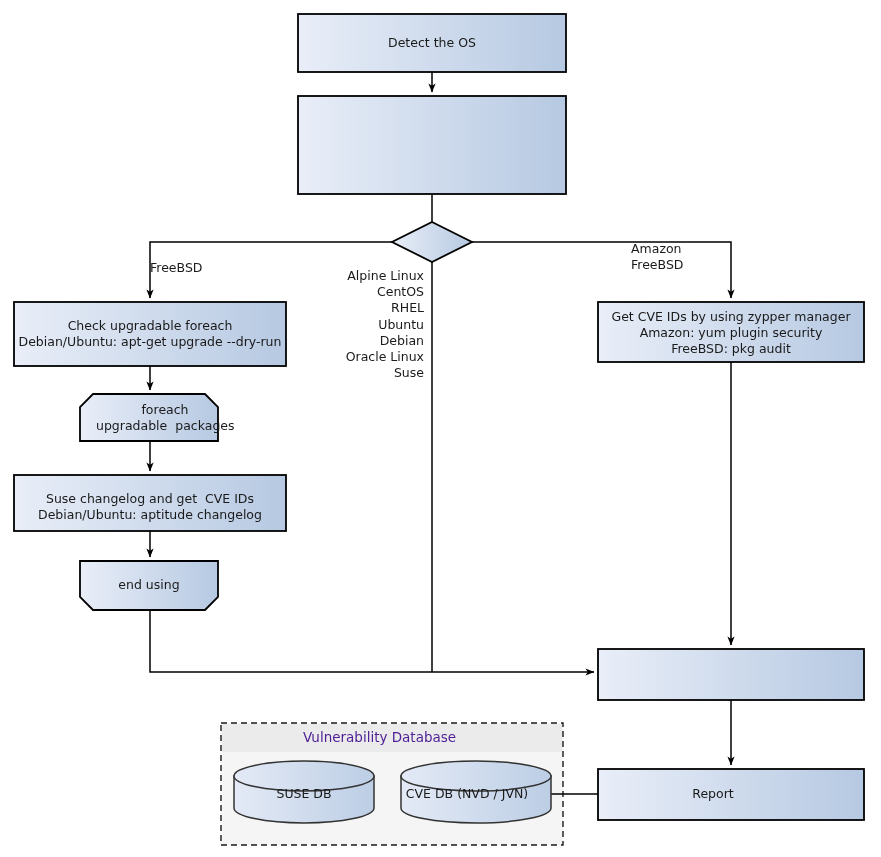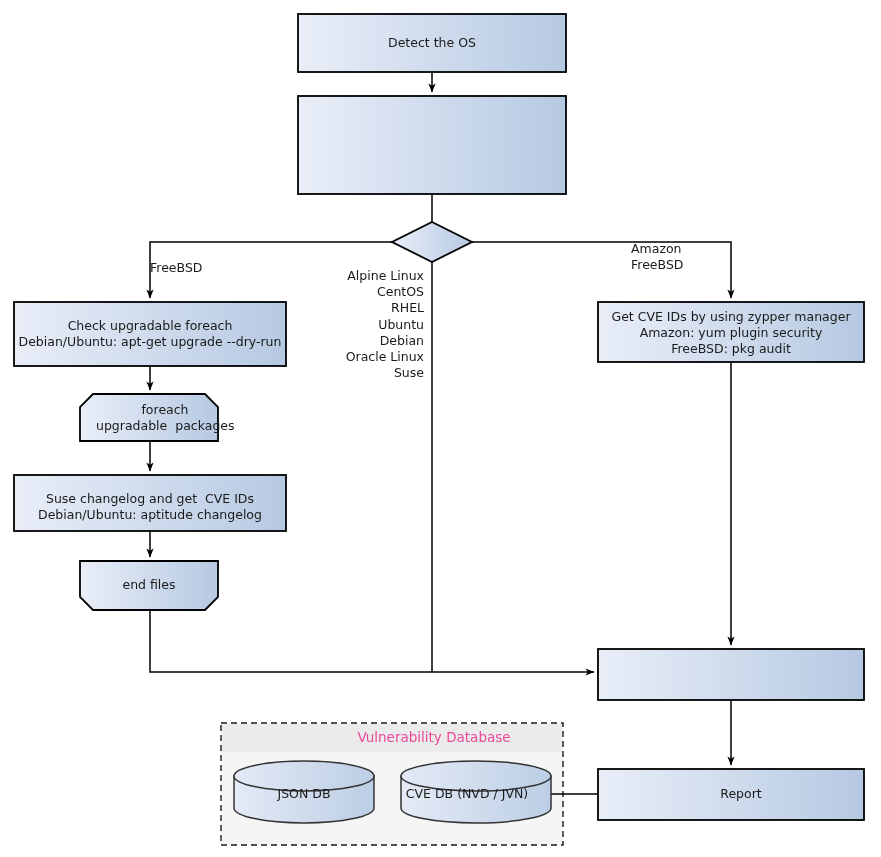--- a/index.html
+++ b/index.html
@@ -44,22 +44,22 @@
     color: #1a1a1a;
     line-height: 16.2px;
     white-space: pre;
   }
   .edge-label.right { text-align: right; }
   .edge-label.center { }
   .group-title {
     position: absolute;
     font-family: "DejaVu Sans", sans-serif;
     font-size: 13.5px;
-    color: #ec4899;
-    text-align: center;
+    color: #4c1d95;
+    text-align: left;
     white-space: pre;
   }
 </style>
 </head>
 <body>
 
 <div id="canvas">
 
   <svg class="layer" viewBox="0 0 881 857" xmlns="http://www.w3.org/2000/svg">
     <defs>
@@ -148,30 +148,30 @@
 
   <div class="node-text" style="left:14px; top:318px; width:272px;">Check upgradable foreach
 Debian/Ubuntu: apt-get upgrade --dry-run</div>
 
   <div class="node-text" style="left:80px; top:402px; width:138px;margin-left:16px;">foreach
 upgradable  packages</div>
 
   <div class="node-text" style="left:14px; top:491px; width:272px;">Suse changelog and get  CVE IDs
 Debian/Ubuntu: aptitude changelog</div>
 
-  <div class="node-text" style="left:80px; top:577px; width:138px;">end files</div>
+  <div class="node-text" style="left:80px; top:577px; width:138px;">end using</div>
 
   <div class="node-text" style="left:598px; top:309px; width:266px;">Get CVE IDs by using zypper manager
 Amazon: yum plugin security
 FreeBSD: pkg audit</div>
 
 
-  <div class="node-text" style="left:626px; top:786px; width:230px;">Report</div>
+  <div class="node-text" style="left:598px; top:786px; width:230px;">Report</div>
 
-  <div class="node-text" style="left:234px; top:786px; width:140px;">JSON DB</div>
+  <div class="node-text" style="left:234px; top:786px; width:140px;">SUSE DB</div>
 
   <div class="node-text" style="left:401px; top:786px; width:132px;">CVE DB (NVD / JVN)</div>
 
   <div class="group-title" style="left:303px; top:729px; width:262px;">Vulnerability Database</div>
 
   <div class="edge-label center" style="left:150px; top:260px; width:204px;">FreeBSD</div>
 
   <div class="edge-label right" style="left:300px; top:260px; width:124px;margin-top:8px;">Alpine Linux
 CentOS
 RHEL

